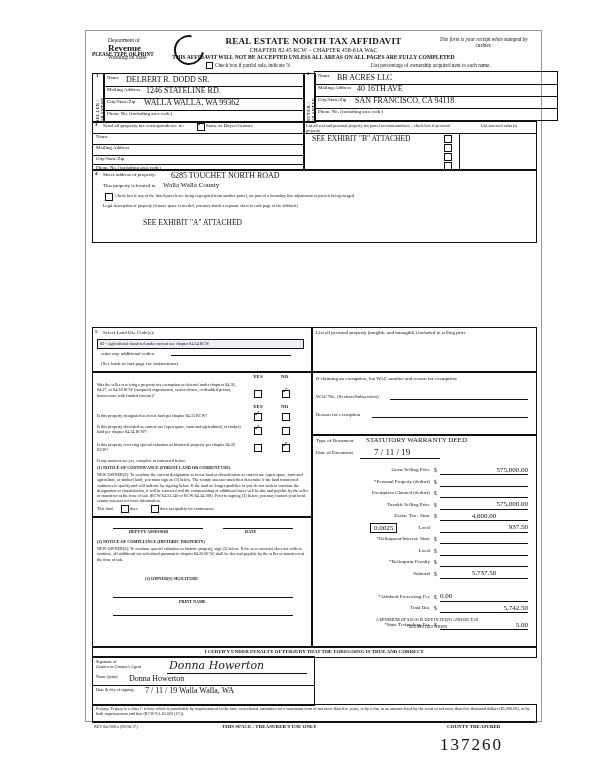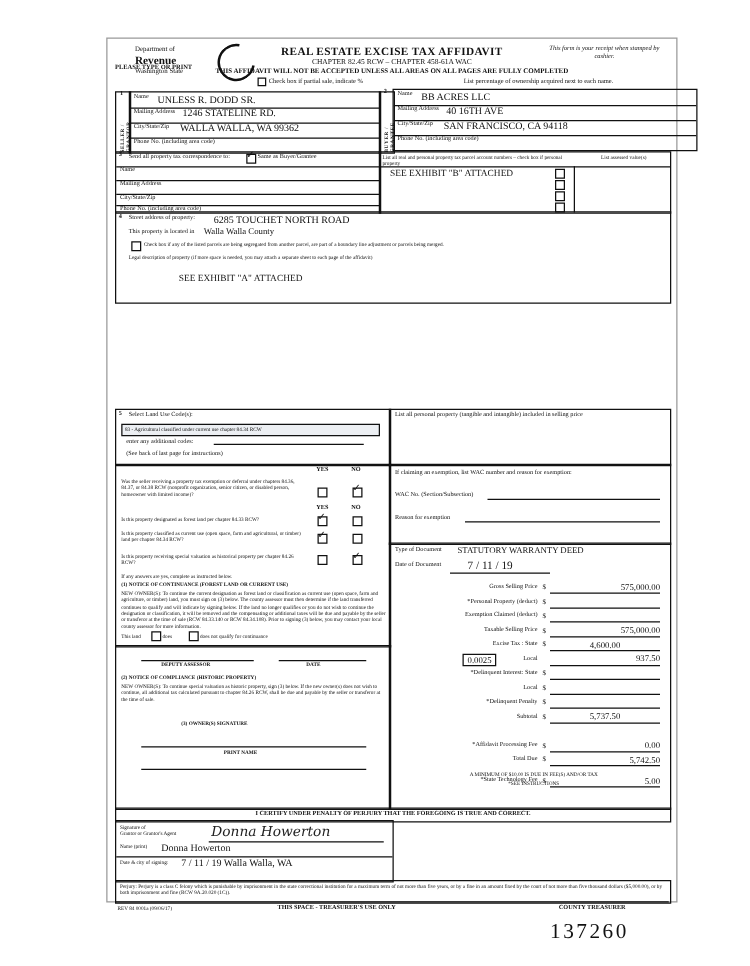--- a/index.html
+++ b/index.html
@@ -41,38 +41,38 @@
 
   <div class="scan">
 
     <div class="hdr">
       <div class="dept">
         <div class="s">Department of</div>
         <div class="b">Revenue</div>
         <div class="s">Washington State</div>
       </div>
       <div class="logoC"></div>
-      <div class="title">REAL ESTATE EXCISE TAX AFFIDAVIT</div>
+      <div class="title">REAL ESTATE NORTH TAX AFFIDAVIT</div>
       <div class="subt">CHAPTER 82.45 RCW – CHAPTER 458-61A WAC</div>
       <div class="subt2">THIS AFFIDAVIT WILL NOT BE ACCEPTED UNLESS ALL AREAS ON ALL PAGES ARE FULLY COMPLETED</div>
       <div class="rcpt">This form is your receipt when stamped by cashier.</div>
       <div class="pleasetype">PLEASE TYPE OR PRINT</div>
       <div class="chkline">
         <span class="chkbox"></span><span>Check box if partial sale, indicate %</span>
       </div>
       <div class="ownline">List percentage of ownership acquired next to each name.</div>
     </div>
 
     <div class="box" style="left:6px;top:42px;width:11px;height:48px;">
       <div class="vtxt" style="font-size:4.2px;font-weight:bold;position:absolute;left:2px;top:4px;">SELLER / GRANTOR</div>
     </div>
     <div class="box" style="left:17px;top:42px;width:200px;height:48px;">
       <span class="cellnum" style="left:-8px;top:-1px;">1</span>
       <div style="position:absolute;left:3px;top:1px;" class="lbl">Name</div>
-      <div class="hand" style="position:absolute;left:22px;top:0.5px;">UNLESS R. DODD SR.</div>
+      <div class="hand" style="position:absolute;left:22px;top:0.5px;">DELBERT R. DODD SR.</div>
       <div style="position:absolute;left:0;top:12px;width:100%;border-top:1px solid #111;"></div>
       <div style="position:absolute;left:3px;top:13px;" class="lbl">Mailing Address</div>
       <div class="hand" style="position:absolute;left:42px;top:12px;">1246 STATELINE RD.</div>
       <div style="position:absolute;left:0;top:24px;width:100%;border-top:1px solid #111;"></div>
       <div style="position:absolute;left:3px;top:25px;" class="lbl">City/State/Zip</div>
       <div class="hand" style="position:absolute;left:40px;top:24px;">WALLA WALLA, WA 99362</div>
       <div style="position:absolute;left:0;top:36px;width:100%;border-top:1px solid #111;"></div>
       <div style="position:absolute;left:3px;top:37px;" class="lbl">Phone No. (including area code)</div>
     </div>
 
@@ -274,21 +274,21 @@
           <div style="position: absolute; left: 0px; top: 145px; width: 224px; height: 11px; margin-top: 40px;">
             <div class="lbl" style="position: absolute; left: 0px; top: 2px; width: 118px; text-align: right; font-size: 5px;">*State Technology Fee</div>
             <span style="position: absolute; left: 122px; top: 2px; font-size: 5.5px;">$</span>
             <div style="position: absolute; left: 128px; top: 9px; width: 88px; border-bottom: 1px solid rgb(17, 17, 17);"></div>
             <div class="hand" style="position: absolute; left: 128px; top: 0.5px; width: 88px; text-align: right; font-size: 7px;">5.00</div>
           </div>
           <div style="position: absolute; left: 0px; top: 156.5px; width: 224px; height: 11px;">
             <div class="lbl" style="position: absolute; left: 0px; top: 2px; width: 118px; text-align: right; font-size: 5px;">*Affidavit Processing Fee</div>
             <span style="position: absolute; left: 122px; top: 2px; font-size: 5.5px;">$</span>
             <div style="position: absolute; left: 128px; top: 9px; width: 88px; border-bottom: 1px solid rgb(17, 17, 17);"></div>
-            <div class="hand" style="position: absolute; left: 128px; top: 0.5px; width: 88px; text-align: right; font-size: 7px;">0.00</div>
+            <div class="hand" style="position: absolute; left: 128px; top: 0.5px; width: 88px; font-size: 7px;">0.00</div>
           </div>
           <div style="position: absolute; left: 0px; top: 168px; width: 224px; height: 11px;">
             <div class="lbl" style="position: absolute; left: 0px; top: 2px; width: 118px; text-align: right; font-size: 5px;">Total Due</div>
             <span style="position: absolute; left: 122px; top: 2px; font-size: 5.5px;">$</span>
             <div style="position: absolute; left: 128px; top: 9px; width: 88px; border-bottom: 1px solid rgb(17, 17, 17);"></div>
             <div class="hand" style="position: absolute; left: 128px; top: 0.5px; width: 88px; text-align: right; font-size: 7px;">5,742.50</div>
           </div>
         </div>
 
       <div style="position:absolute;left:12px;top:182px;width:206px;" class="tiny ctr">A MINIMUM OF $10.00 IS DUE IN FEE(S) AND/OR TAX</div>

